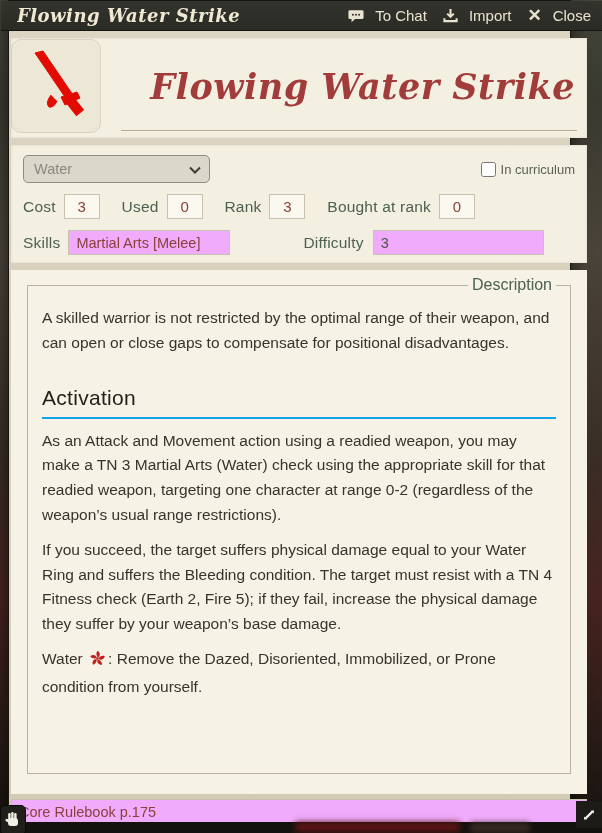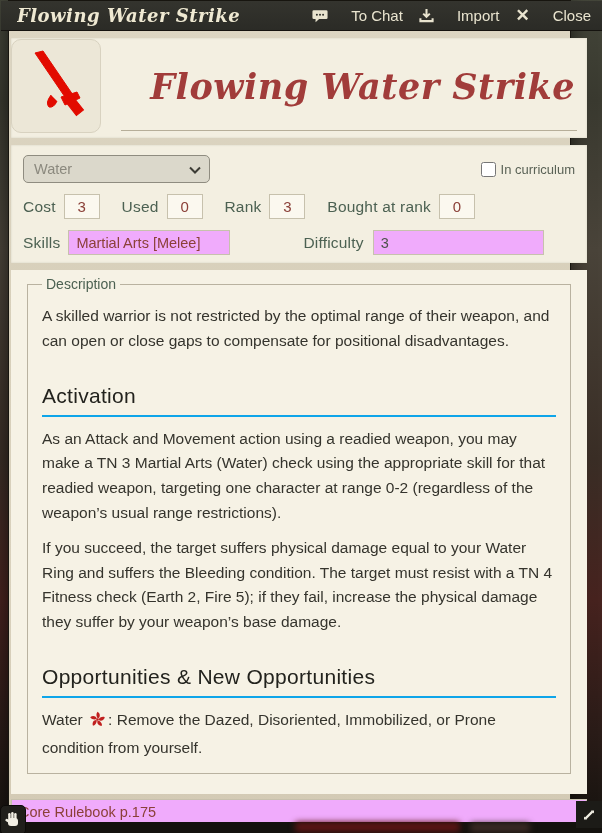--- a/index.html
+++ b/index.html
@@ -20,21 +20,21 @@
     background:linear-gradient(180deg,#34342e 0%,#2b2b26 100%);
     display:flex;align-items:center;box-sizing:border-box;
     padding:0 12px 0 16px;color:#e9e4cf;
     border-bottom:1px solid #15130f;
   }
   .titlebar .win-title{
     flex:1;font-family:"DejaVu Serif",serif;font-style:italic;font-weight:bold;
     font-size:18px;letter-spacing:0.5px;color:#efe9d2;
     white-space:nowrap;overflow:hidden;
   }
-  .tb-btn{display:flex;align-items:center;gap:23px;margin-left:16px;cursor:pointer;
+  .tb-btn{display:flex;align-items:center;gap:11px;margin-left:16px;cursor:pointer;
     font-size:15px;color:#e9e4cf;}
   .tb-btn svg{display:block;}
   .close-x{font-size:17px;font-weight:bold;line-height:1;}
   
   .content{position:absolute;left:2px;top:30px;width:576px;}
   .panel{background:#f3efe1;box-shadow:0 0 2px rgba(120,110,80,0.25) inset;}
   .sheet-header{margin-top:7px;height:100px;position:relative;}
   .icon-tile{
     position:absolute;left:0px;top:1px;width:88px;height:92px;
     background:#ece7d7;border-radius:10px;border:1px solid #d8d2c0;
@@ -76,21 +76,21 @@
   }
   .skills-in{width:162px;margin-left:8px;}
   .diff-lbl{margin-left:73px;text-align:right;}
   .diff-in{width:171px;margin-left:9px;color:#4c524a;}
   
   .desc-panel{margin-top:7px;height:524px;box-sizing:border-box;padding:6px 4px;background:#f6f2e5;}
   fieldset.descfs{
     margin:0 12px;border:1px solid #b9b2a0;height:498px;box-sizing:border-box;
     padding:2px 14px 8px 14px;overflow:hidden;
   }
-  fieldset.descfs legend{color:#4c6152;font-size:14px;padding:0 4px;}
+  fieldset.descfs legend{color:#4c6152;font-size:16px;padding:0 4px;text-align:right;}
   .desc-text{color:#35342d;font-size:15.5px;line-height:1.6;margin:10px 0 0 0;max-width:545px;}
   .sec-head{
     font-size:21px;font-weight:normal;color:#22221d;margin:30px 0 10px 0;
     border-bottom:2px solid #0ea5e9;padding-bottom:7px;letter-spacing:0.3px;
   }
   .opp-icon{display:inline-block;vertical-align:-3px;margin:0 2px;}
   
   .ref-row{margin-top:5px;display:flex;align-items:center;}
   .ref-lbl{width:166px;padding-left:12px;box-sizing:border-box;font-size:15.5px;color:#4c6152;}
   .ref-in{flex:1;height:26px;margin-right:0;color:#8b4038;}
@@ -208,21 +208,20 @@
       <fieldset class="descfs">
         <legend>Description</legend>
 
         <p class="desc-text">A skilled warrior is not restricted by the optimal range of their weapon, and can open or close gaps to compensate for positional disadvantages.</p>
 
         <h2 class="sec-head">Activation</h2>
         <p class="desc-text">As an Attack and Movement action using a readied weapon, you may make a TN 3 Martial Arts (Water) check using the appropriate skill for that readied weapon, targeting one character at range 0-2 (regardless of the weapon’s usual range restrictions).</p>
 
         <p class="desc-text">If you succeed, the target suffers physical damage equal to your Water Ring and suffers the Bleeding condition. The target must resist with a TN 4 Fitness check (Earth 2, Fire 5); if they fail, increase the physical damage they suffer by your weapon’s base damage.</p>
 
-        <h2 class="sec-head">Opportunities &amp; New Opportunities</h2>
         <p class="desc-text"><span>Water </span><span class="opp-icon"><svg width="17" height="17" viewBox="-10 -10 20 20">
                 <g fill="#c0201f">
                   <path d="M0 -9 C3.5 -7 3.5 -2.5 0.5 -1 C-1.5 -3 -2 -6.5 0 -9"></path>
                   <path d="M0 -9 C3.5 -7 3.5 -2.5 0.5 -1 C-1.5 -3 -2 -6.5 0 -9" transform="rotate(72)"></path>
                   <path d="M0 -9 C3.5 -7 3.5 -2.5 0.5 -1 C-1.5 -3 -2 -6.5 0 -9" transform="rotate(144)"></path>
                   <path d="M0 -9 C3.5 -7 3.5 -2.5 0.5 -1 C-1.5 -3 -2 -6.5 0 -9" transform="rotate(216)"></path>
                   <path d="M0 -9 C3.5 -7 3.5 -2.5 0.5 -1 C-1.5 -3 -2 -6.5 0 -9" transform="rotate(288)"></path>
                   <circle r="1.4"></circle>
                 </g>
               </svg></span><span>: Remove the Dazed, Disoriented, Immobilized, or Prone condition from yourself.</span></p>

